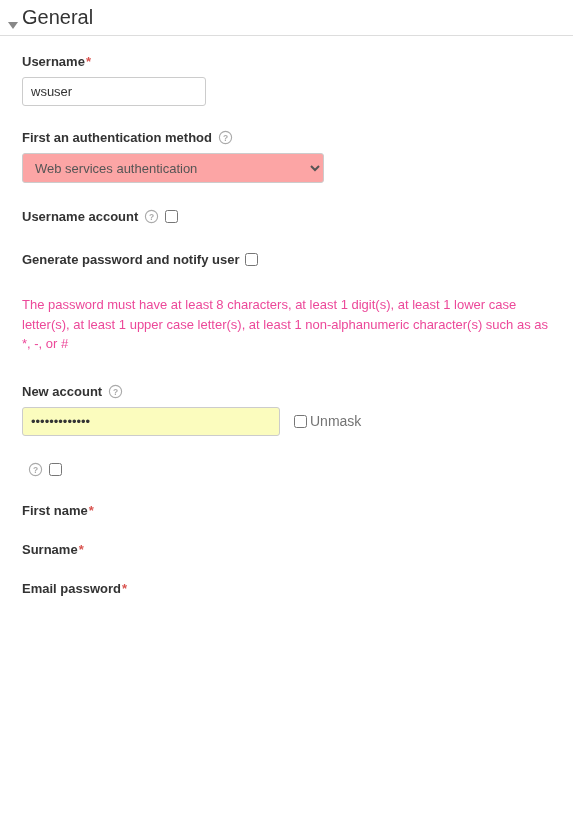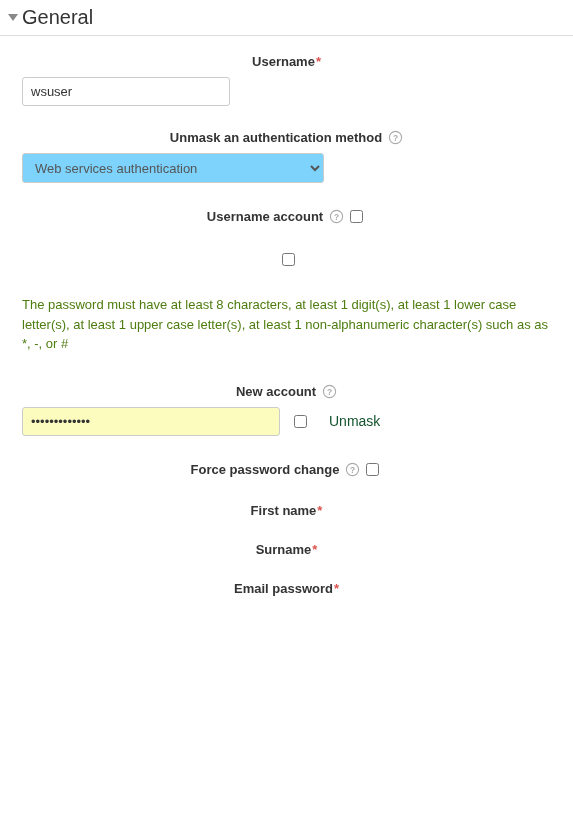--- a/index.html
+++ b/index.html
@@ -6,21 +6,21 @@
     body {
       font-family: Arial, Helvetica, sans-serif;
       font-size: 13px;
       color: #333;
       margin: 0;
       padding: 0;
       width: 573px;
     }
     .section-header {
       display: flex;
-      align-items: center;
+      align-items: flex-end;
       border-bottom: 1px solid #ddd;
       padding: 6px 0 6px 8px;
       margin-bottom: 18px;
     }
     .collapse-icon {
       display: inline-block;
       width: 0;
       height: 0;
       border-left: 5px solid transparent;
       border-right: 5px solid transparent;
@@ -42,21 +42,20 @@
     .field-group.tight {
       margin-bottom: 20px;
     }
     .label-row {
       display: flex;
       align-items: center;
       margin-bottom: 8px;
       font-weight: bold;
       font-size: 13px;
       color: #333;
-      justify-content: center;
     }
     .required {
       color: #d9534f;
       margin-left: 1px;
     }
     .help-icon {
       margin-left: 6px;
       display: inline-flex;
       align-items: center;
     }
@@ -70,54 +69,54 @@
     input[type="text"], input[type="password"], input[type="email"] {
       font-family: Arial, Helvetica, sans-serif;
       font-size: 13px;
       padding: 6px 8px;
       border: 1px solid #ccc;
       border-radius: 3px;
       width: 258px;
       color: #333;
     }
     input.small {
-      width: 208px;
+      width: 184px;
     }
     select {
       font-family: Arial, Helvetica, sans-serif;
       font-size: 13px;
       padding: 5px 8px;
       border: 1px solid #ccc;
       border-radius: 3px;
       width: 302px;
-      background: #7dd3fc;
+      background: #fca5a5;
       color: #555;
       height: 30px;
     }
     .password-input {
       background: #fbfcbe;
       width: 178px;
       letter-spacing: 0px;
       font-size: 10px;
     }
     .help-text {
-      color: #4d7c0f;
+      color: #ec4899;
       font-size: 13px;
       line-height: 1.5;
       margin-bottom: 30px;
       margin-top: 26px;
     }
     .unmask-row {
       display: flex;
       align-items: center;
     }
     .unmask-label {
-      margin-left: 19px;
+      margin-left: 0;
       font-size: 14px;
-      color: #14532d;
+      color: #737373;
       text-align: right;
     }
     input[type="checkbox"] {
       width: 13px;
       height: 13px;
     }
   </style>
 </head>
 <body>
 
@@ -131,21 +130,21 @@
   <div class="field-group">
     <div class="label-row">
       <span>Username</span>
         <span class="required">*</span>
     </div>
     <input type="text" class="small" value="wsuser" style="">
   </div>
 
   <div class="field-group">
     <div class="label-row">
-      <span>Unmask an authentication method</span>
+      <span>First an authentication method</span>
       <span class="help-icon">
         <svg viewBox="0 0 16 16">
             <circle cx="8" cy="8" r="6.5" fill="none" stroke="#aaa" stroke-width="1.2"></circle>
             <text x="8" y="11.5" text-anchor="middle" font-size="9" fill="#aaa" font-family="Arial">?</text>
           </svg>
       </span>
     </div>
     <select>
       <option>Web services authentication</option>
     </select>
@@ -159,20 +158,21 @@
             <circle cx="8" cy="8" r="6.5" fill="none" stroke="#aaa" stroke-width="1.2"></circle>
             <text x="8" y="11.5" text-anchor="middle" font-size="9" fill="#aaa" font-family="Arial">?</text>
           </svg>
       </span>
       <input type="checkbox" class="inline-checkbox" style="">
     </div>
   </div>
 
   <div class="field-group tight">
     <div class="label-row">
+      <span>Generate password and notify user</span>
       <input type="checkbox" class="inline-checkbox" style="">
     </div>
   </div>
 
   <div class="help-text">The password must have at least 8 characters, at least 1 digit(s), at least 1 lower case letter(s), at least 1 upper case letter(s), at least 1 non-alphanumeric character(s) such as as *, -, or #</div>
 
   <div class="field-group">
     <div class="label-row">
       <span>New account</span>
       <span class="help-icon">
@@ -184,21 +184,20 @@
     </div>
     <div class="unmask-row">
       <input type="text" class="password-input" value="•••••••••••••" style="">
       <input type="checkbox" class="inline-checkbox" style="margin-left: 14px;">
       <span class="unmask-label">Unmask</span>
     </div>
   </div>
 
   <div class="field-group">
     <div class="label-row">
-      <span>Force password change</span>
       <span class="help-icon">
         <svg viewBox="0 0 16 16">
             <circle cx="8" cy="8" r="6.5" fill="none" stroke="#aaa" stroke-width="1.2"></circle>
             <text x="8" y="11.5" text-anchor="middle" font-size="9" fill="#aaa" font-family="Arial">?</text>
           </svg>
       </span>
       <input type="checkbox" class="inline-checkbox" style="">
     </div>
   </div>
 

